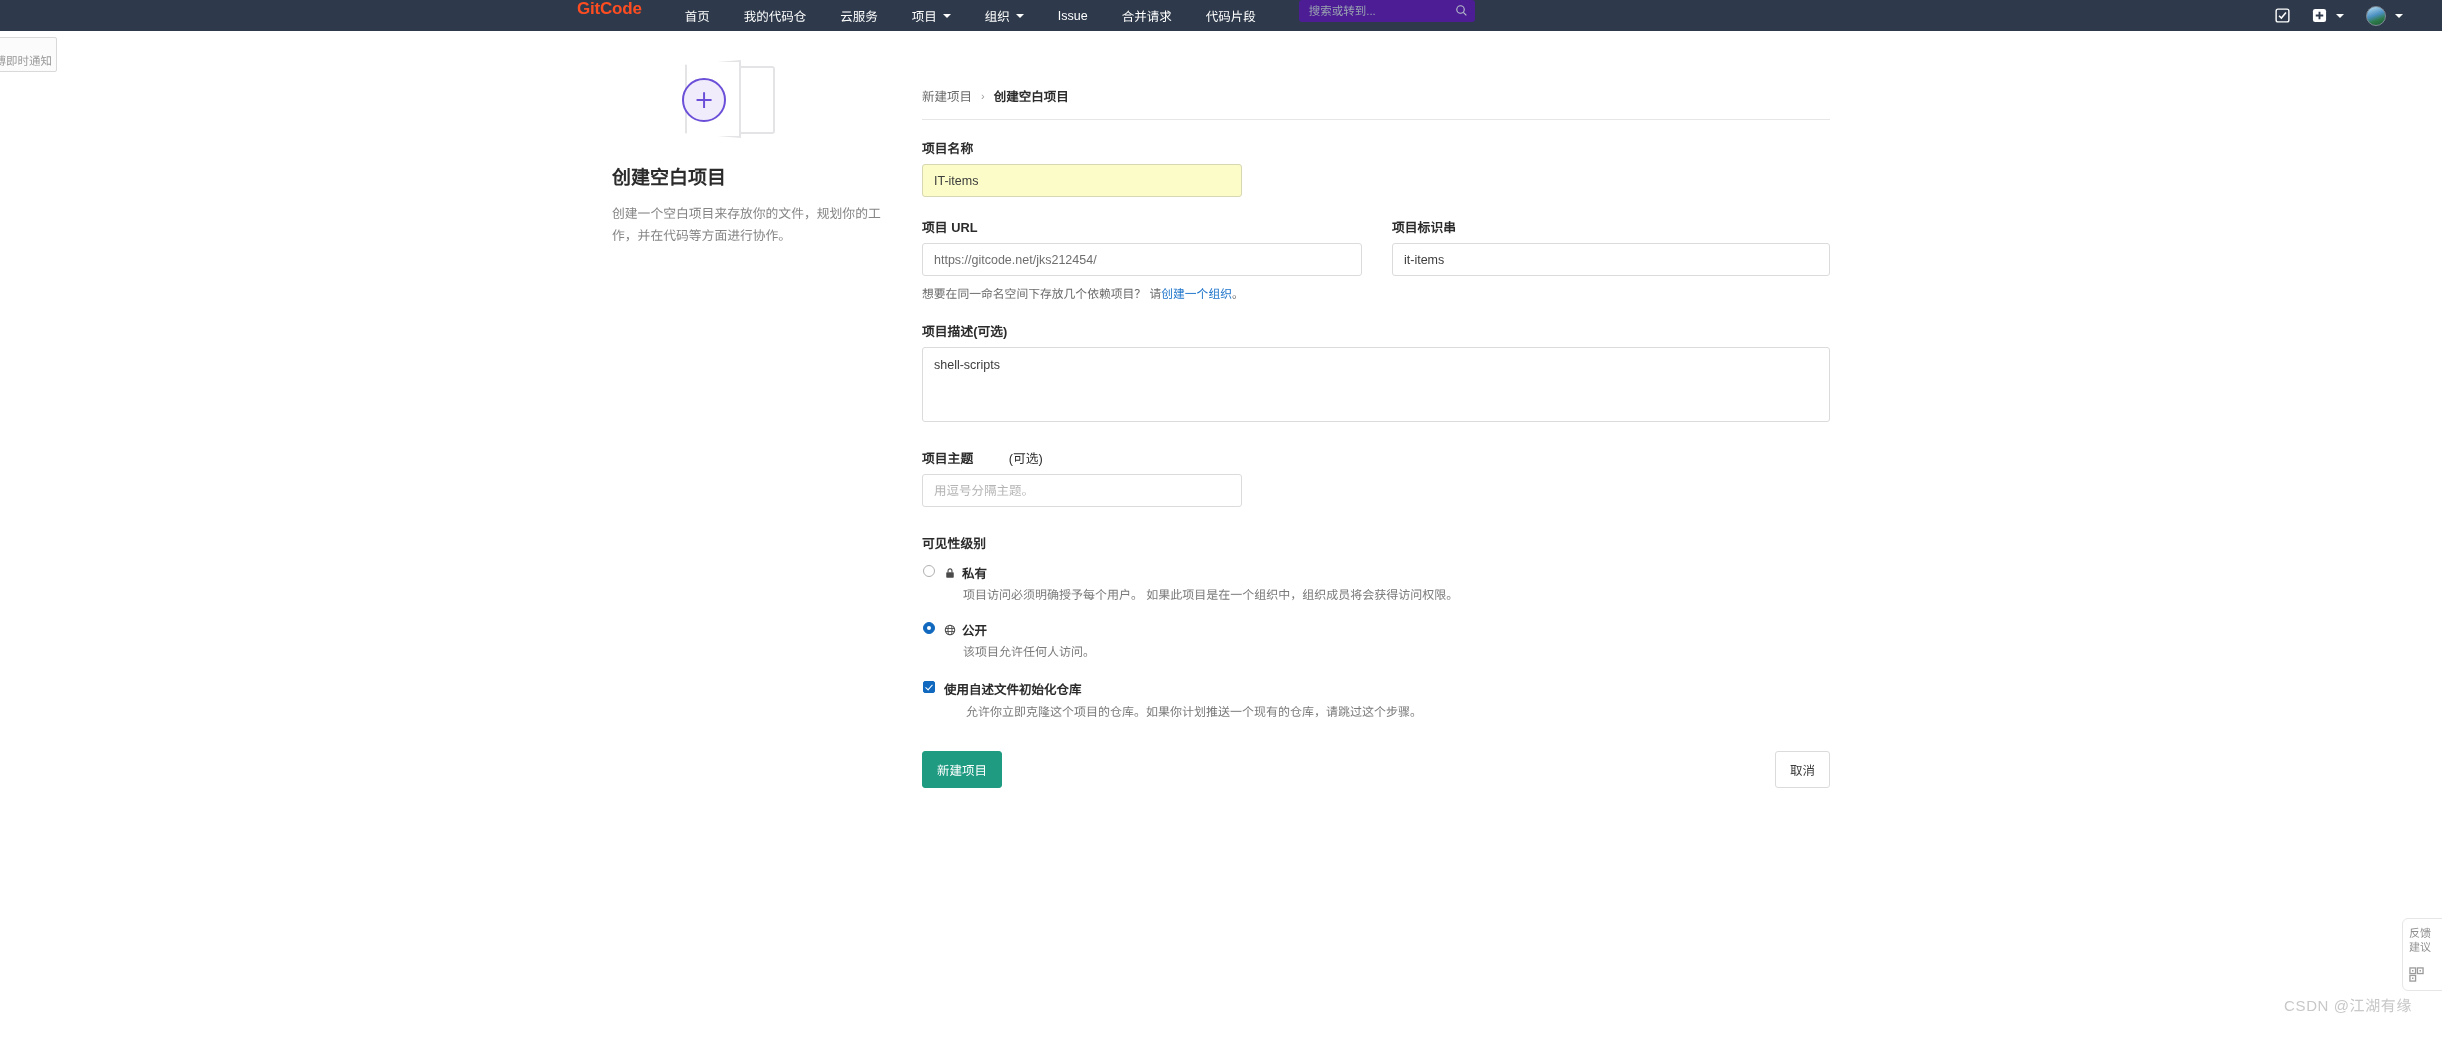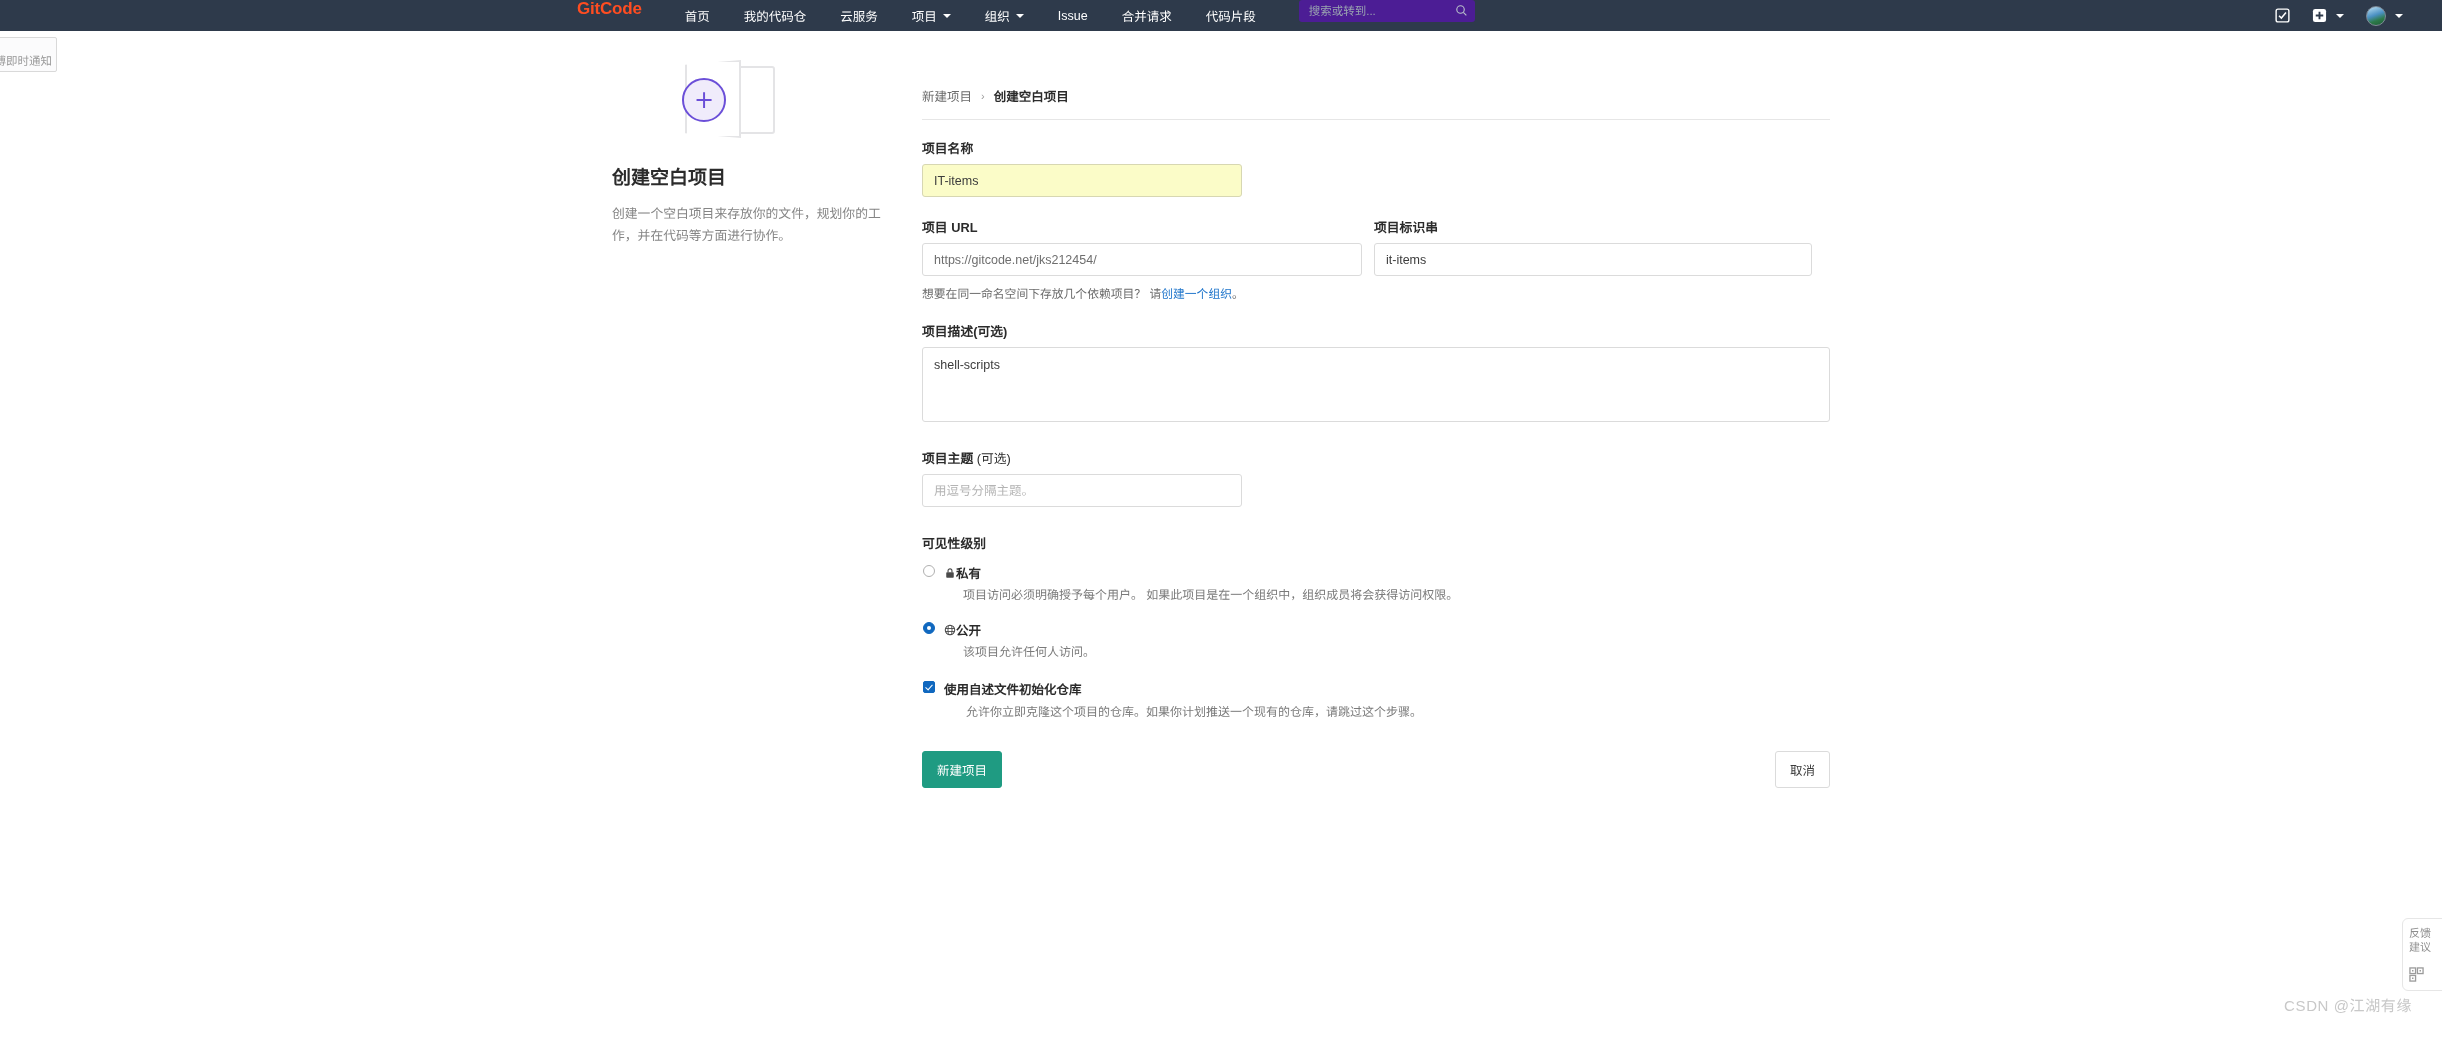--- a/index.html
+++ b/index.html
@@ -161,41 +161,41 @@
   }
   .breadcrumb .bc-link { color: #6b6b6b; text-decoration: none; cursor: pointer; }
   .breadcrumb .bc-sep { color: #9b9b9b; font-size: 11px; }
   .breadcrumb .bc-current { color: #2b2b2b; font-weight: bold; }
   .hr-line { border: 0; border-top: 1px solid #e6e6e6; margin: 0 0 18px 0; }
 
   .field-label {
     font-size: 12.8px; font-weight: bold; color: #2b2b2b;
     margin-bottom: 7px; display: block;
   }
-  .field-label .lbl-normal { font-weight: normal; }
+  .field-label .lbl-normal { font-weight: normal; margin-left: 32px; }
 
   .inp {
     height: 33px;
     border: 1px solid #dbdbdb;
     border-radius: 3px;
     background: #ffffff;
     font-size: 12.5px;
     color: #3c3c3c;
     padding: 0 11px;
     font-family: "Liberation Sans", sans-serif;
     outline: none;
     display: block;
   }
   .inp::placeholder { color: #b4b4b4; }
   .inp-autofill {
     width: 320px;
     background: #fbfcc8;
     border: 1px solid #d7d7b2;
   }
-  .row2 { display: flex; gap: 12px; margin-top: 20px; }
+  .row2 { display: flex; gap: 30px; margin-top: 20px; }
   .col-url { width: 440px; }
   .col-slug { width: 438px; }
   .inp-url { width: 100%; color: #6e6e6e; }
   .inp-slug { width: 100%; }
   .hint {
     font-size: 11.8px; color: #6b6b6b;
     margin-top: 8px;
   }
   .hint a { color: #1f75cb; text-decoration: none; cursor: pointer; }
 
@@ -226,21 +226,21 @@
     border: 1px solid #1068bf;
     background: #1068bf;
   }
   .radio.checked::after {
     content: ""; position: absolute;
     left: 3px; top: 3px; width: 4px; height: 4px;
     border-radius: 50%; background: #ffffff;
   }
   .vis-texts { display: flex; flex-direction: column; }
   .vis-head {
-    display: flex; align-items: center; 
+    display: flex; align-items: center; gap: 6px;
     font-size: 12.5px; font-weight: bold; color: #2b2b2b;
   }
   .vis-sub {
     font-size: 12px; color: #7a7a7a;
     margin-top: 3px; margin-left: 19px;
   }
   .mini-icon { width: 12px; height: 12px; display: block; }
   .vis-spacer { height: 12px; }
 
   .readme-block { margin-top: 20px; display: flex; align-items: flex-start; }

